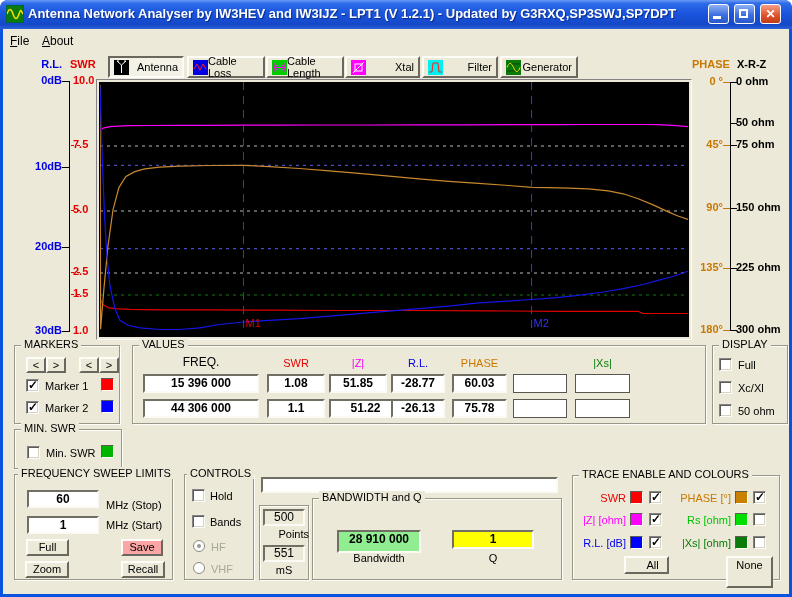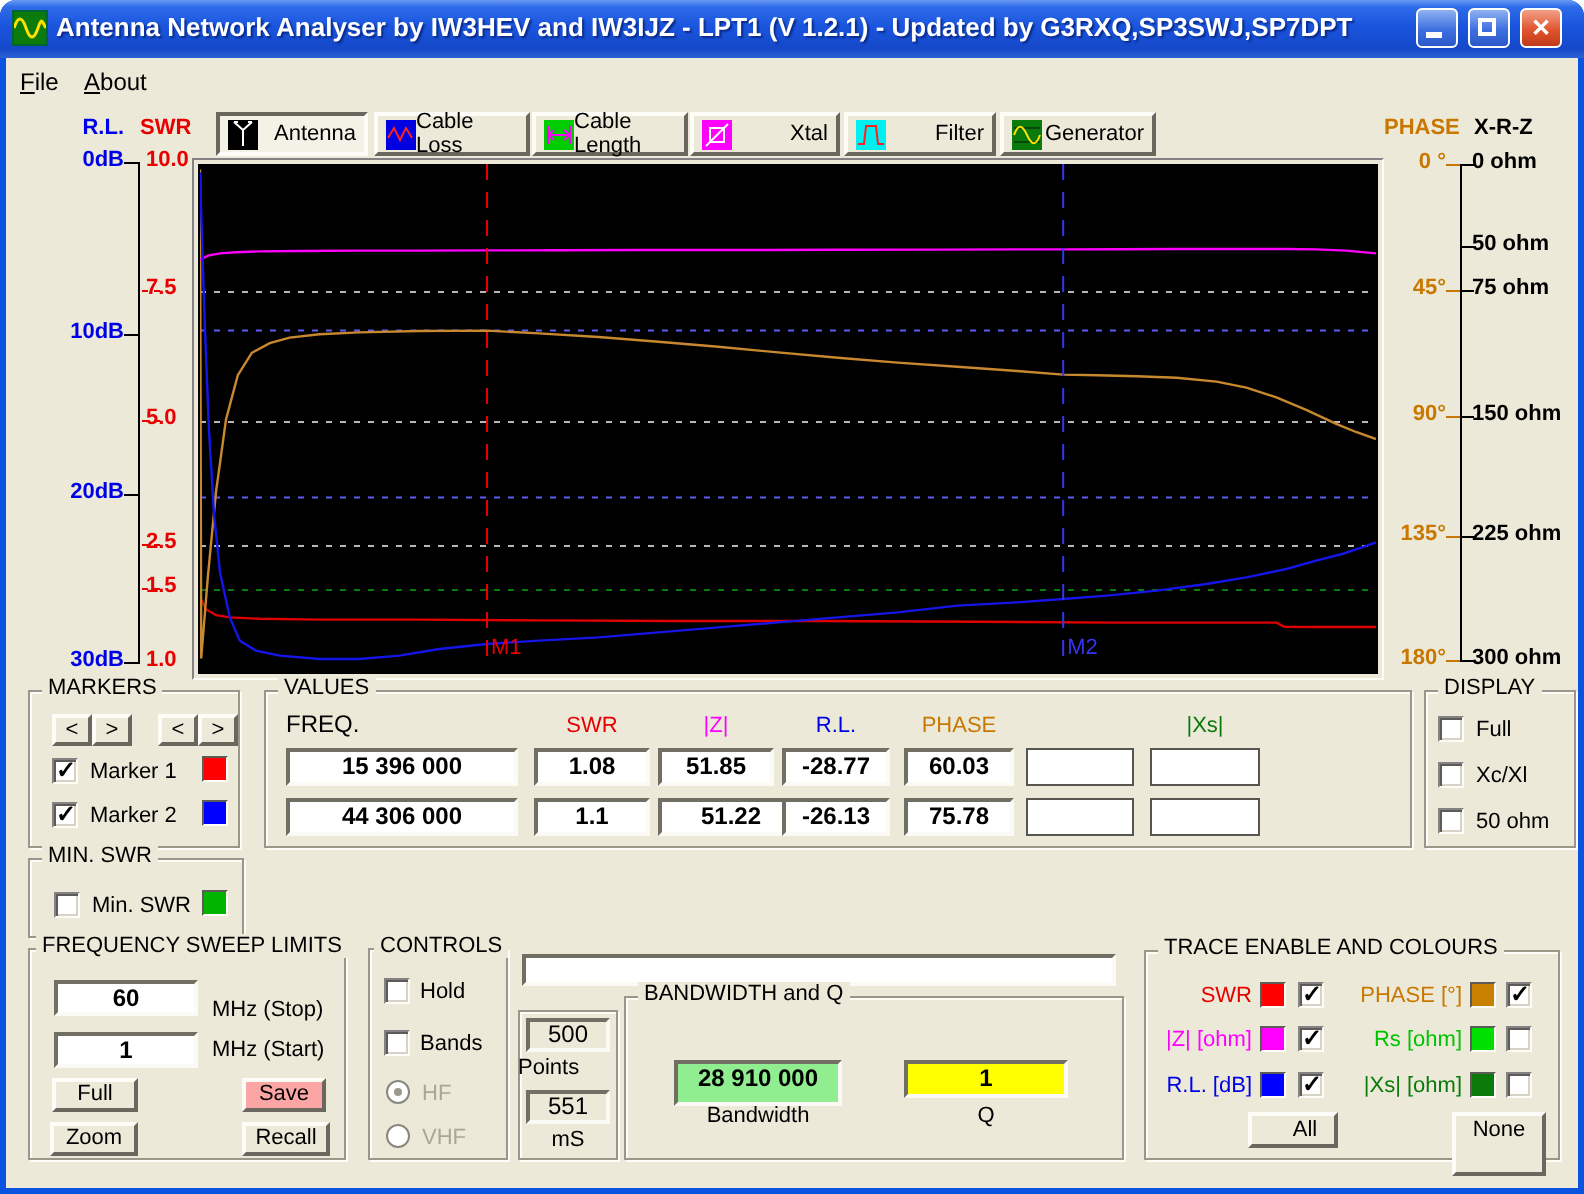--- a/index.html
+++ b/index.html
@@ -171,21 +171,21 @@
   <span class="cb checked" style="left:26px;top:379px;"></span>
   <span class="lbl" style="left:45px;top:380px;">Marker 1</span>
   <span class="swatch" style="left:101px;top:378px;background:#FF0000;"></span>
   <span class="cb checked" style="left:26px;top:401px;"></span>
   <span class="lbl" style="left:45px;top:402px;">Marker 2</span>
   <span class="swatch" style="left:101px;top:400px;background:#0000FF;"></span>
 
   <div class="group" style="left:132px;top:345px;width:574px;height:79px;">
     <span class="gcap">VALUES</span>
   </div>
-  <span class="lbl" style="left:143px;top:355px;width:116px;font-size:12px;">FREQ.</span>
+  <span class="lbl" style="left:143px;top:355px;width:116px;text-align:center;font-size:12px;">FREQ.</span>
   <span class="lbl c-red" style="left:267px;top:357px;width:58px;text-align:center;">SWR</span>
   <span class="lbl c-mag" style="left:329px;top:357px;width:58px;text-align:center;">|Z|</span>
   <span class="lbl c-blue" style="left:391px;top:357px;width:54px;text-align:center;">R.L.</span>
   <span class="lbl c-orange" style="left:452px;top:357px;width:55px;text-align:center;">PHASE</span>
   <span class="lbl c-grn" style="left:513px;top:357px;width:54px;text-align:center;margin-top:22px;">Rs</span>
   <span class="lbl c-dkgrn" style="left:575px;top:357px;width:55px;text-align:center;">|Xs|</span>
 
   <div class="vfield" style="left:143px;top:374px;width:116px;height:19px;line-height:15px;">15 396 000</div>
   <div class="vfield" style="left:267px;top:374px;width:58px;height:19px;line-height:15px;">1.08</div>
   <div class="vfield" style="left:329px;top:374px;width:58px;height:19px;line-height:15px;">51.85</div>
@@ -240,21 +240,21 @@
   <span class="lbl" style="left:210px;top:516px;">Bands</span>
   <span class="radio sel" style="left:193px;top:540px;"></span>
   <span class="lbl dis" style="left:211px;top:541px;">HF</span>
   <span class="radio" style="left:193px;top:562px;"></span>
   <span class="lbl dis" style="left:211px;top:563px;">VHF</span>
 
   <input class="vfield" type="text" style="left: 261px; top: 477px; width: 297px; height: 16px; font-weight: normal; text-align: left;" value="">
 
   <div class="group" style="left:259px;top:505px;width:50px;height:75px;"></div>
   <div class="vfield" style="left:263px;top:509px;width:42px;height:17px;line-height:13px;background:#ECE9D8;font-weight:normal;">500</div>
-  <span class="lbl" style="left:259px;top:528px;width:50px;text-align:left;">Points</span>
+  <span class="lbl" style="left:259px;top:528px;width:50px;text-align:right;">Points</span>
   <div class="vfield" style="left:263px;top:545px;width:42px;height:17px;line-height:13px;background:#ECE9D8;font-weight:normal;">551</div>
   <span class="lbl" style="left:259px;top:564px;width:50px;text-align:center;">mS</span>
 
   <div class="group" style="left:312px;top:498px;width:250px;height:82px;">
     <span class="gcap">BANDWIDTH and Q</span>
   </div>
   <div class="vfield" style="left:337px;top:530px;width:84px;height:23px;line-height:15px;background:#90EE90;">28 910 000</div>
   <span class="lbl" style="left:337px;top:552px;width:84px;text-align:center;">Bandwidth</span>
   <div class="vfield" style="left:452px;top:530px;width:82px;height:19px;line-height:15px;background:#FFFF00;">1</div>
   <span class="lbl" style="left:452px;top:552px;width:82px;text-align:center;">Q</span>

